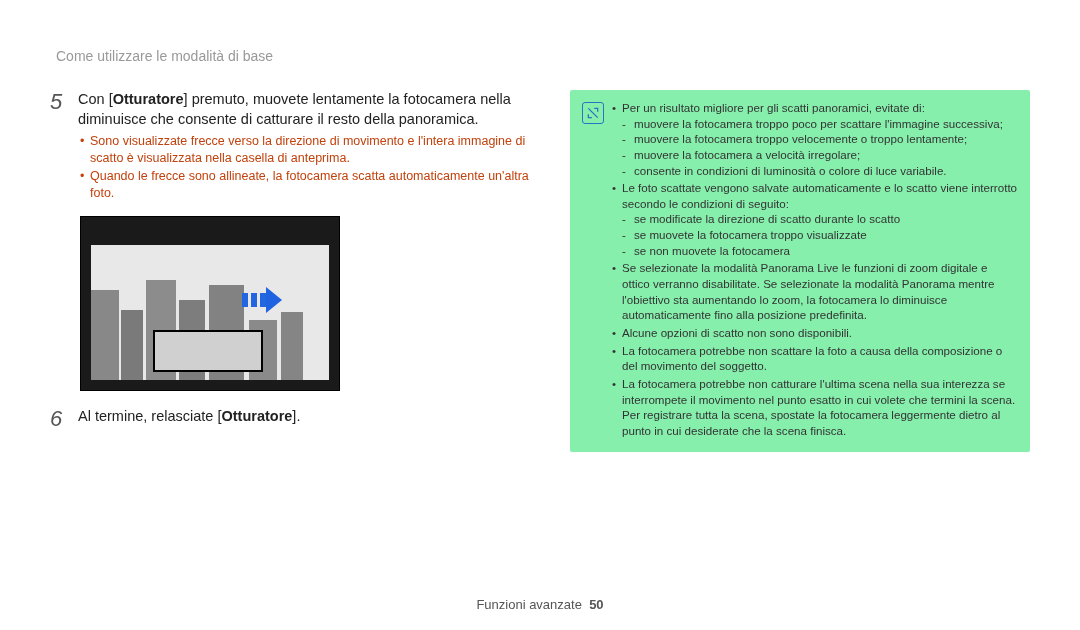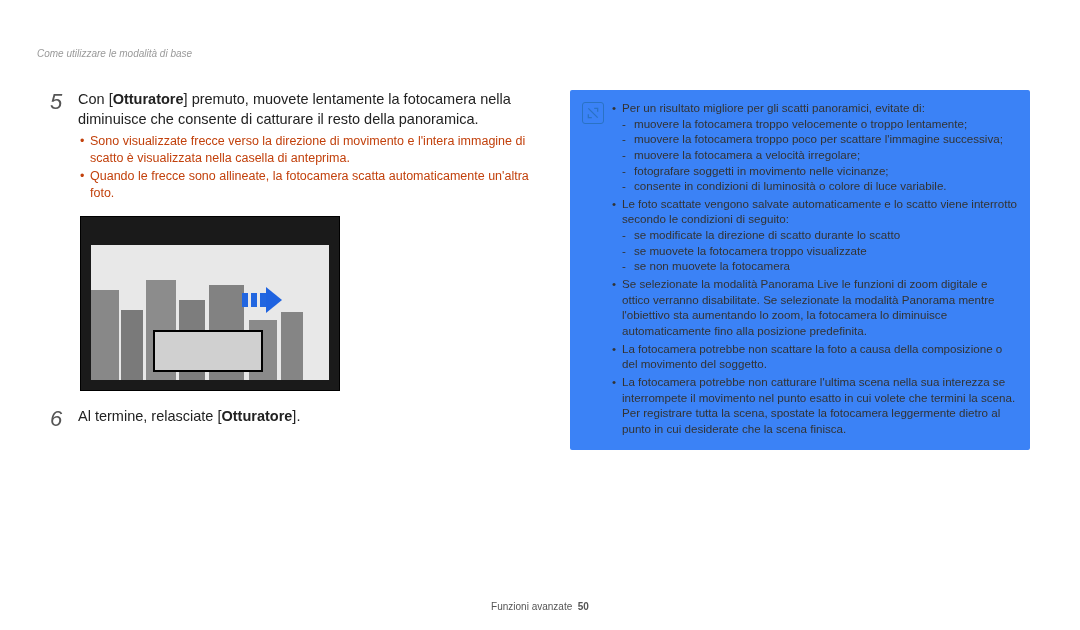--- a/index.html
+++ b/index.html
@@ -8,24 +8,23 @@
     width: 1080px;
     height: 630px;
     background: #fff;
     color: #333;
     position: relative;
     overflow: hidden;
   }
   .header {
     position: absolute;
     top: 48px;
-    left: 37px;
-    font-size: 10px;
+    left: 56px;
+    font-size: 14px;
     color: #999;
-    font-style: italic;
   }
   .content {
     position: absolute;
     top: 90px;
     left: 50px;
     right: 50px;
     display: flex;
     gap: 30px;
   }
   .left-col {
@@ -123,21 +122,21 @@
   }
   .arrow-head {
     position: absolute;
     left: 0; top: -2px;
     width: 0; height: 0;
     border-left: 16px solid #1f63e0;
     border-top: 13px solid transparent;
     border-bottom: 13px solid transparent;
   }
   .note-box {
-    background: #3b82f6;
+    background: #86efac;
     padding: 10px 12px 12px 12px;
     display: flex;
     gap: 8px;
     align-items: flex-start;
     border-radius: 2px;
   }
   .note-icon {
     width: 22px; height: 22px;
     border: 1.5px solid #2a72c4;
     border-radius: 3px;
@@ -172,21 +171,21 @@
   }
   .dash-list li::before {
     content: "-";
     position: absolute; left: 0; top: 0;
   }
   .footer {
     position: absolute;
     bottom: 18px;
     left: 0; right: 0;
     text-align: center;
-    font-size: 10px;
+    font-size: 13px;
     color: #555;
   }
   .footer b { font-weight: 700; }
 </style>
 </head>
 <body>
 
 <div class="header">Come utilizzare le modalità di base</div>
 
 <div class="content">
@@ -237,36 +236,36 @@
     <div class="note-box">
       <div class="note-icon">
         <svg viewBox="0 0 24 24" fill="none" stroke="currentColor" stroke-width="2.2">
           <path d="M4 4 L20 20 M14 4 h6 v6 M10 20 h-6 v-6"></path>
         </svg>
       </div>
       <ul class="note-list">
         <li>
           <span>Per un risultato migliore per gli scatti panoramici, evitate di:</span>
           <ul class="dash-list">
+            <li>muovere la fotocamera troppo poco per scattare l'immagine successiva;</li>
             <li>muovere la fotocamera troppo velocemente o troppo lentamente;</li>
-            <li>muovere la fotocamera troppo poco per scattare l'immagine successiva;</li>
             <li>muovere la fotocamera a velocità irregolare;</li>
-            <li>fotografare soggetti in movimento nelle vicinanze;</li>
             <li>consente in condizioni di luminosità o colore di luce variabile.</li>
           </ul>
         </li>
         <li>
           <span>Le foto scattate vengono salvate automaticamente e lo scatto viene interrotto secondo le condizioni di seguito:</span>
           <ul class="dash-list">
             <li>se modificate la direzione di scatto durante lo scatto</li>
             <li>se muovete la fotocamera troppo visualizzate</li>
             <li>se non muovete la fotocamera</li>
           </ul>
         </li>
         <li>Se selezionate la modalità Panorama Live le funzioni di zoom digitale e ottico verranno disabilitate. Se selezionate la modalità Panorama mentre l'obiettivo sta aumentando lo zoom, la fotocamera lo diminuisce automaticamente  fino alla posizione predefinita.</li>
+        <li>Alcune opzioni di scatto non sono disponibili.</li>
         <li>La fotocamera potrebbe non scattare la foto a causa della composizione o del movimento del soggetto.</li>
         <li>La fotocamera potrebbe non catturare l'ultima scena nella sua interezza se interrompete il movimento nel punto esatto in cui volete che termini la scena. Per registrare tutta la scena, spostate la fotocamera leggermente dietro al punto in cui desiderate che la scena finisca.</li>
       </ul>
     </div>
   </div>
 </div>
 
 <div class="footer">
   <span>Funzioni avanzate</span>&nbsp;&nbsp;<b>50</b>
 </div>

